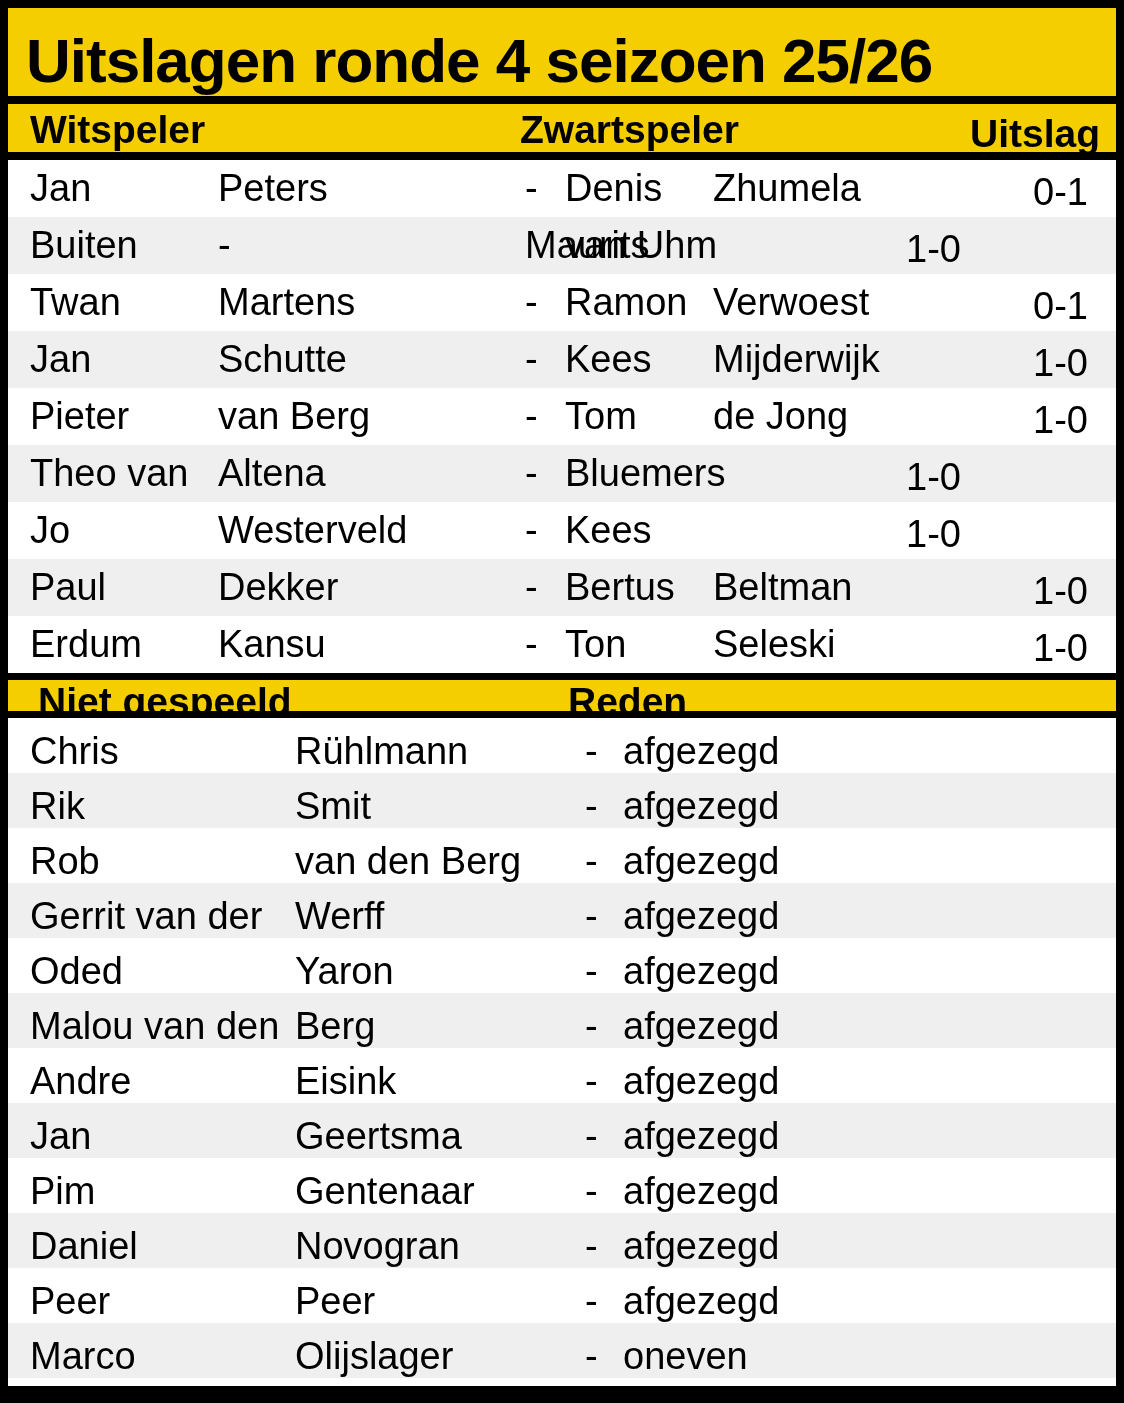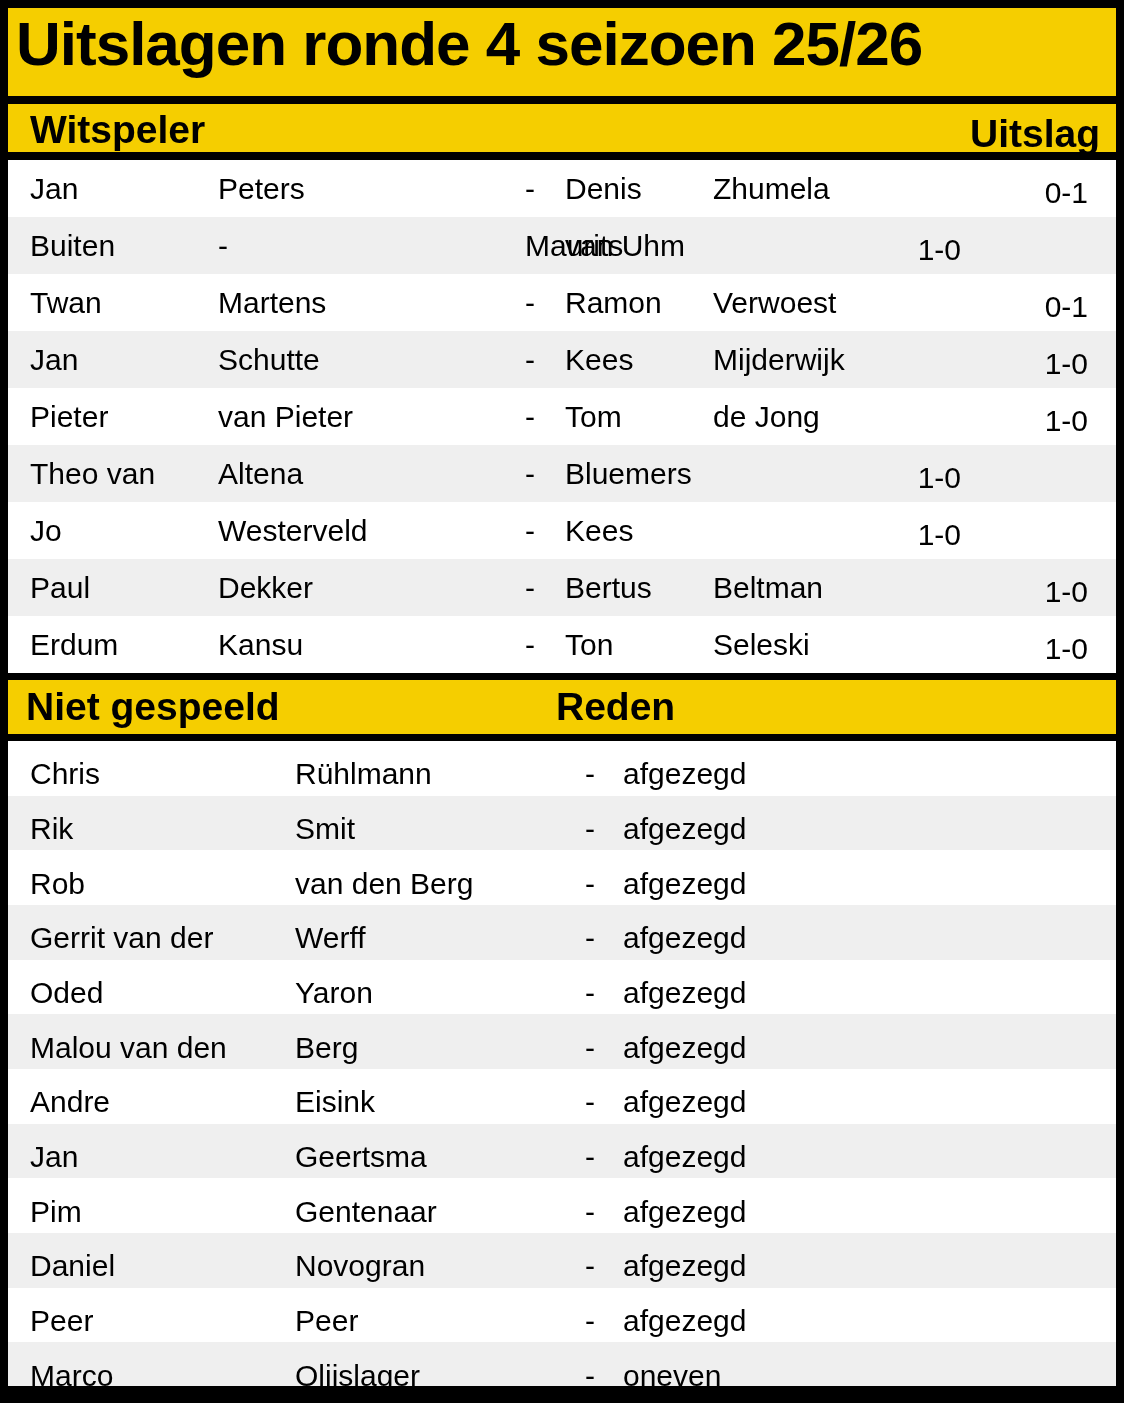--- a/index.html
+++ b/index.html
@@ -5,34 +5,34 @@
   html,body{margin:0;padding:0;background:#ffffff;}
   .sheet{
     width:1124px;height:1403px;box-sizing:border-box;
     border:solid #000;border-width:8px 8px 17px 8px;
     background:#fff;color:#000;
     font-family:"Liberation Sans","DejaVu Sans",sans-serif;
     display:flex;flex-direction:column;overflow:hidden;
   }
   .titlebar{
     height:88px;flex:none;background:var(--yellow,#F5CE00);
-    display:flex;align-items:flex-start;padding-left:8px;
+    display:flex;align-items:flex-end;padding-left:18px;
     font-size:62px;font-weight:bold;letter-spacing:-1px;white-space:nowrap;
   }
   .sep{background:#000;flex:none;}
   .s8{height:8px;}
   .s7{height:7px;}
   .hdr{
     flex:none;background:var(--yellow,#F5CE00);
     display:grid;align-items:center;
     font-weight:bold;font-size:39px;white-space:nowrap;
   }
   .hdr1{height:48px;grid-template-columns:490px 1fr auto;padding:0 16px 0 22px;}
-  .hdr2{height:54px;grid-template-columns:530px 1fr;padding:0 16px 0 18px;}
-  .row{display:grid;align-items:center;font-size:30px;background:#fff;}
+  .hdr2{height:31px;grid-template-columns:530px 1fr;padding:0 16px 0 30px;}
+  .row{display:grid;align-items:center;font-size:38px;background:#fff;}
   .r1{height:57px;flex:none;grid-template-columns:188px 307px 40px 148px 248px 1fr;padding:0 28px 0 22px;}
   .rows2{height:656px;flex:none;display:flex;flex-direction:column;}
   .r2{flex:1;grid-template-columns:265px 290px 38px 1fr;padding:12px 16px 0 22px;}
   .rows1 .row:nth-child(even),
   .rows2 .row:nth-child(even){background:var(--stripe,#EFEFEF);}
   .right{text-align:right;margin-top:8px;}
   .c{white-space:nowrap;}
 </style>
 </head>
 <body>
@@ -40,20 +40,21 @@
 <div class="sheet">
 
   <div class="titlebar">
     <span>Uitslagen ronde 4 seizoen 25/26</span>
   </div>
 
   <div class="sep s8"></div>
 
   <div class="hdr hdr1">
     <span>Witspeler</span>
+    <span>Zwartspeler</span>
     <span class="right">Uitslag</span>
   </div>
 
   <div class="sep s8"></div>
 
   <div class="rows1">
 
     <div class="row r1">
       <span class="c">Jan</span>
       <span class="c">Peters</span>
@@ -84,21 +85,21 @@
       <span class="c">Jan</span>
       <span class="c">Schutte</span>
       <span class="c">-</span>
       <span class="c">Kees</span>
       <span class="c">Mijderwijk</span>
       <span class="c right">1-0</span>
     </div>
 
     <div class="row r1">
       <span class="c">Pieter</span>
-      <span class="c">van Pieter</span>
+      <span class="c">van Berg</span>
       <span class="c">-</span>
       <span class="c">Tom</span>
       <span class="c">de Jong</span>
       <span class="c right">1-0</span>
     </div>
 
     <div class="row r1">
       <span class="c">Theo van</span>
       <span class="c">Altena</span>
       <span class="c">-</span>

